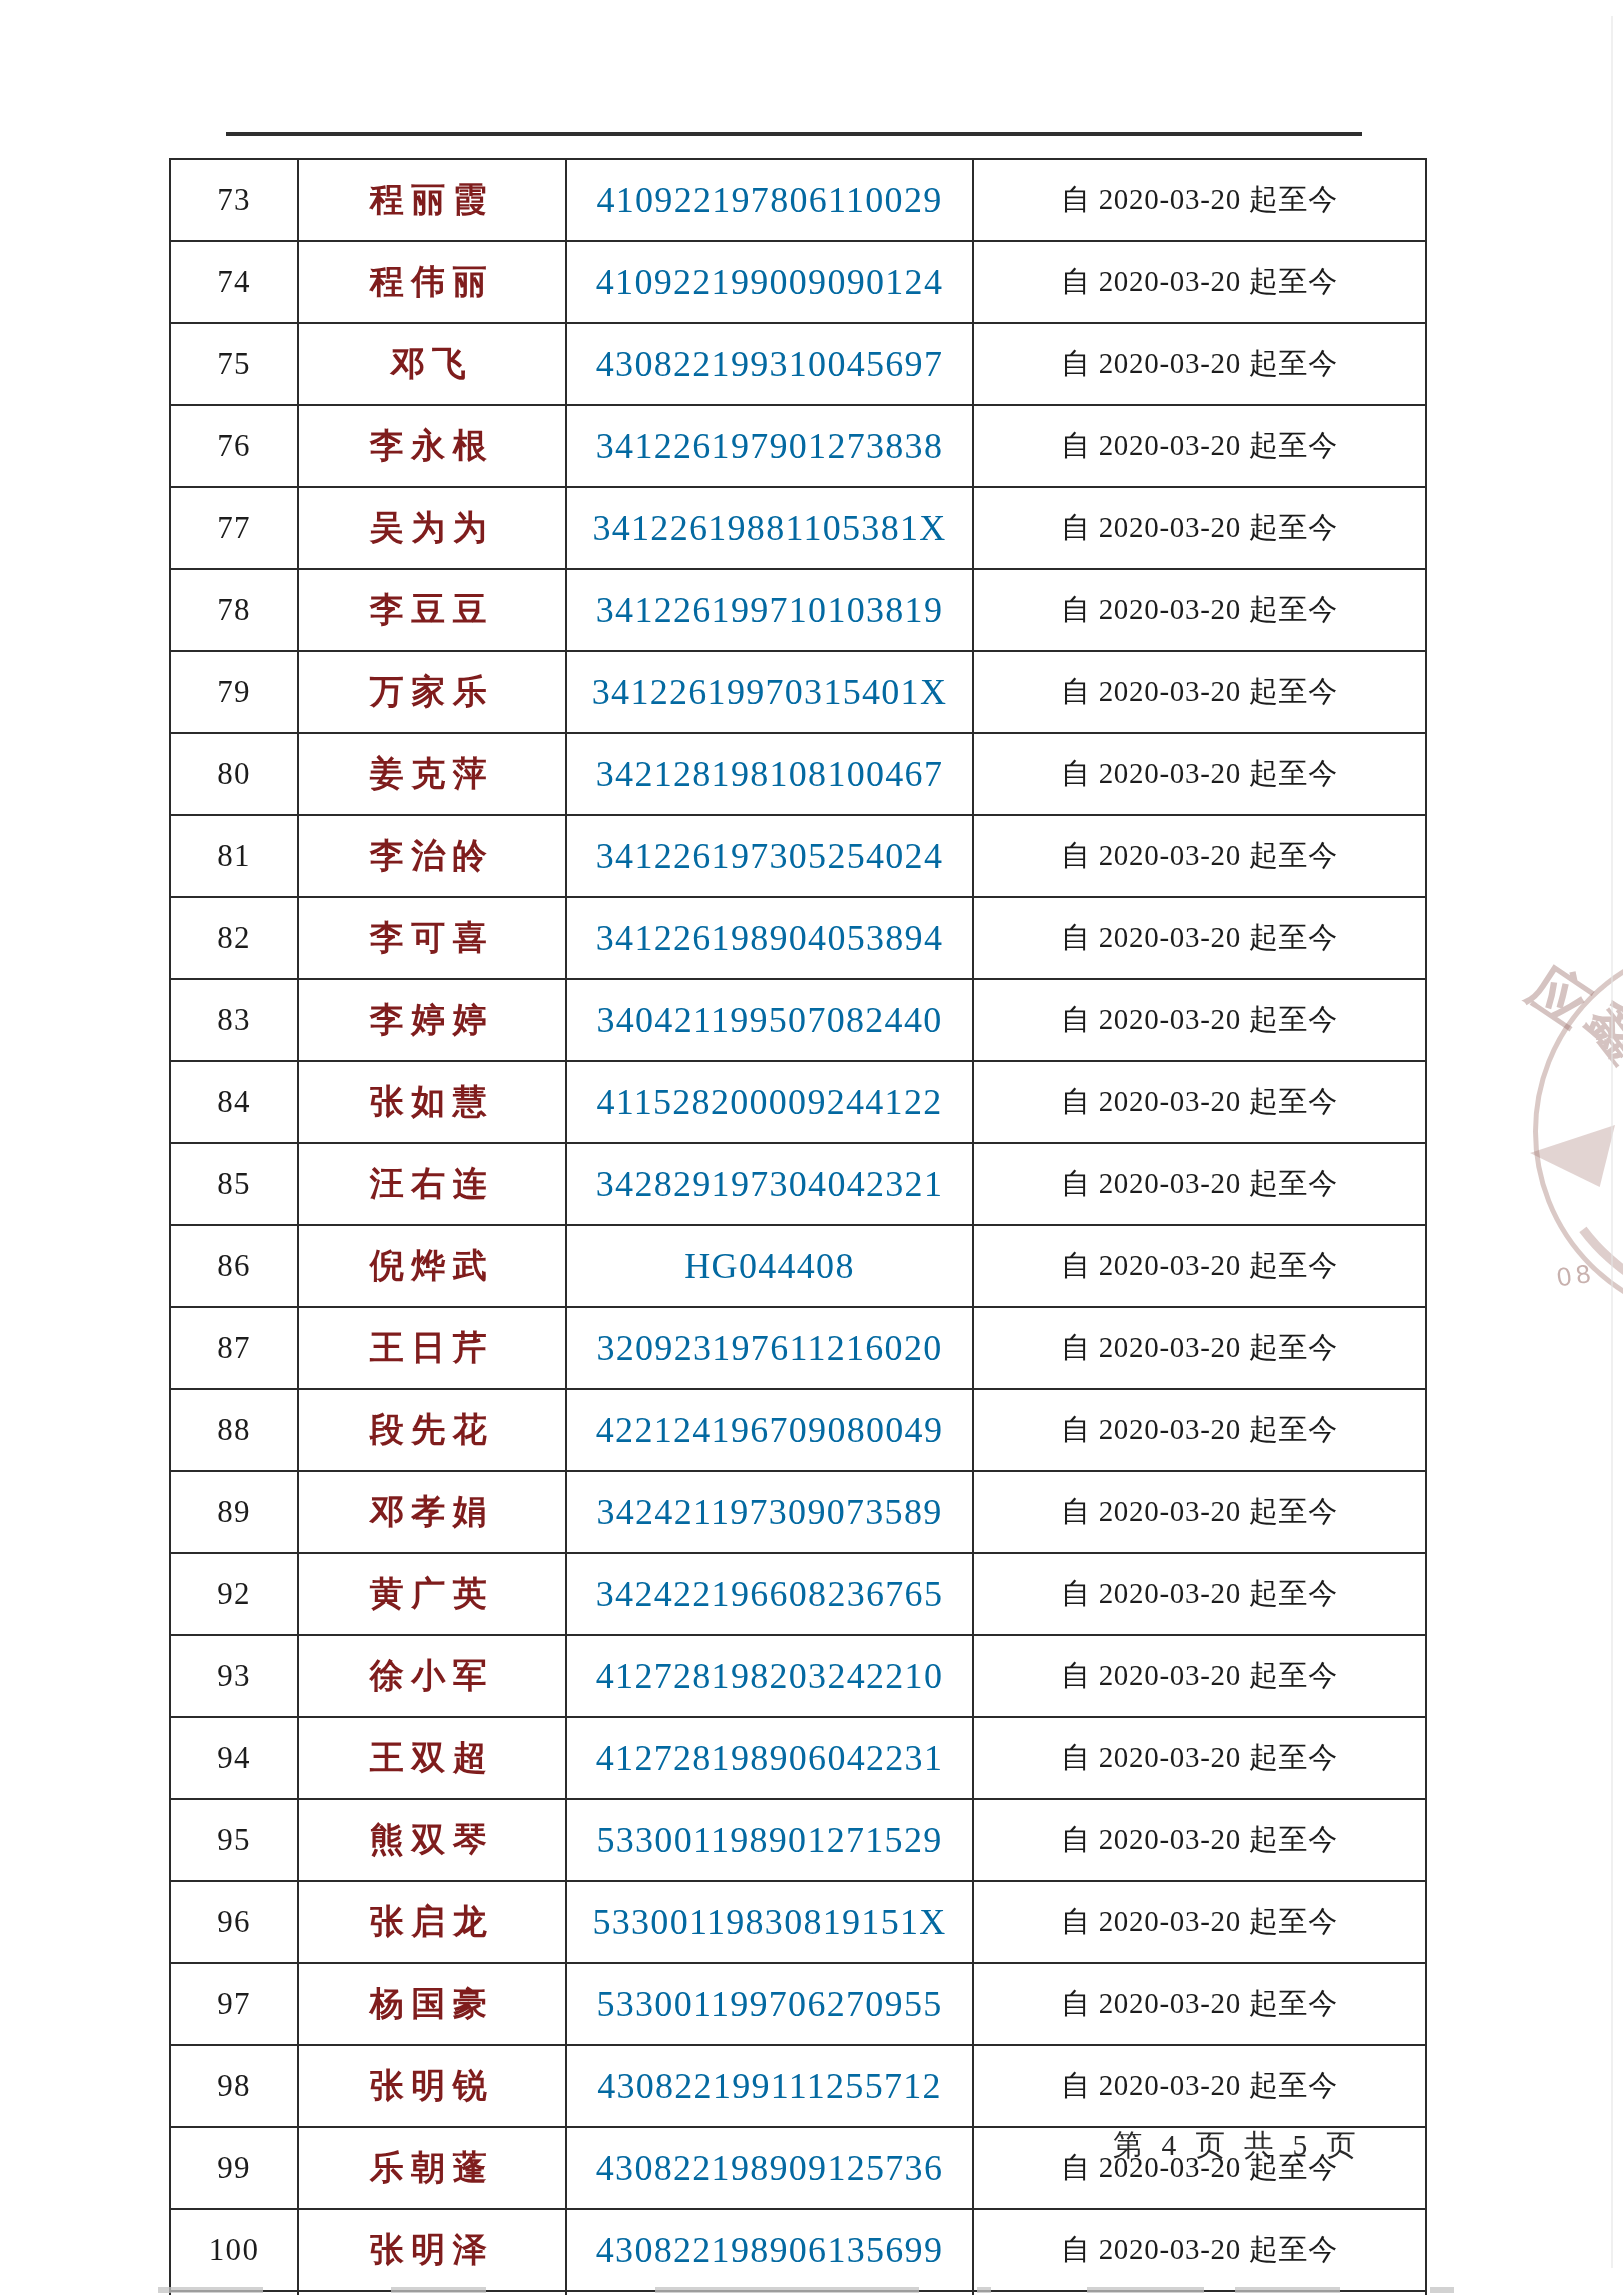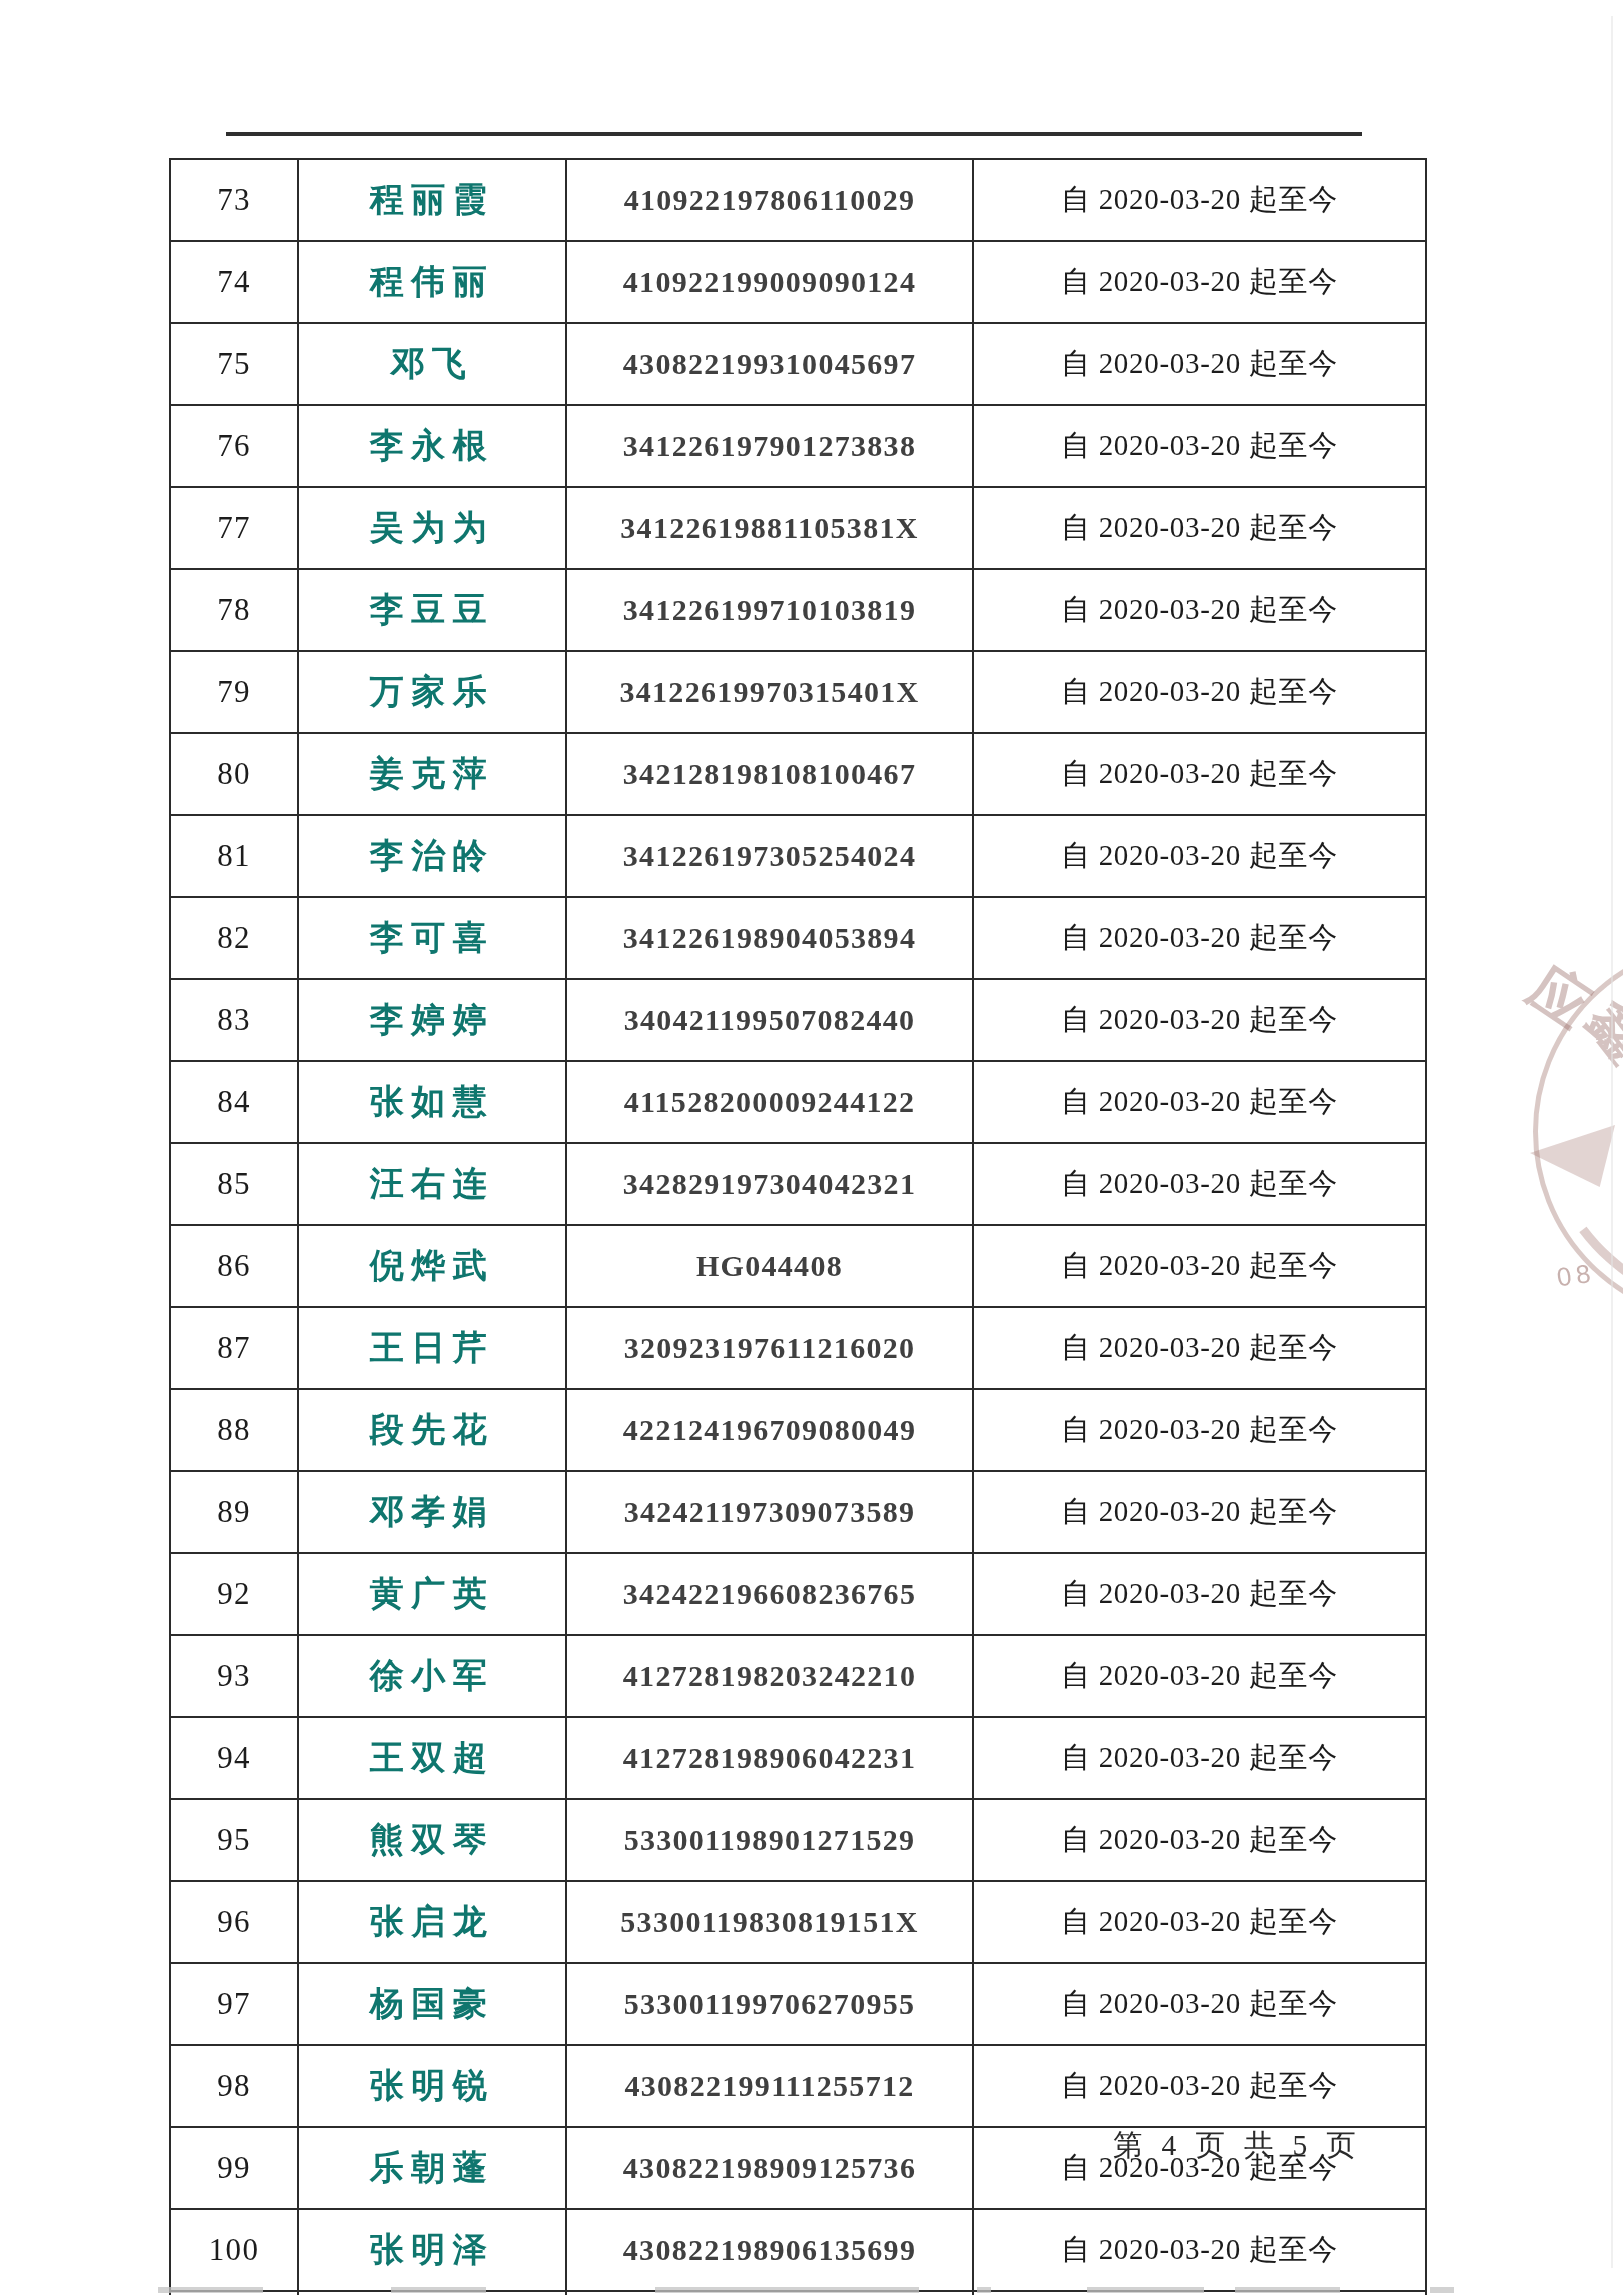--- a/index.html
+++ b/index.html
@@ -26,22 +26,22 @@
     border:2px solid #2b2b2b;
     text-align:center;vertical-align:middle;
     padding:0;overflow:hidden;white-space:nowrap;
   }
   table.roster tr{height:82px;}
   col.c-no{width:128px;}
   col.c-name{width:268px;}
   col.c-id{width:407px;}
   col.c-period{width:453px;}
   td.col-no{font-size:31px;letter-spacing:1.3px;color:#1c1c1c;}
-  td.col-name{font-size:34px;letter-spacing:0.22em;padding-left:0.22em;color:#0f766e;font-weight:600;}
-  td.col-id{font-size:30px;letter-spacing:1.3px;color:#404040;font-weight:bold;}
+  td.col-name{font-size:34px;letter-spacing:0.22em;padding-left:0.22em;color:#7f1d1d;font-weight:600;}
+  td.col-id{font-size:36px;letter-spacing:1.3px;color:#0369a1;}
   td.col-period{font-size:29px;letter-spacing:0.7px;color:#1c1c1c;margin-left:20px;}
 
   
   .footer{
     position:absolute;left:1113px;top:2126px;width:236px;
     font-size:29.5px;letter-spacing:2.6px;word-spacing:6.5px;color:#2a2a2a;
     text-align:right;white-space:nowrap;
   }
 
   

